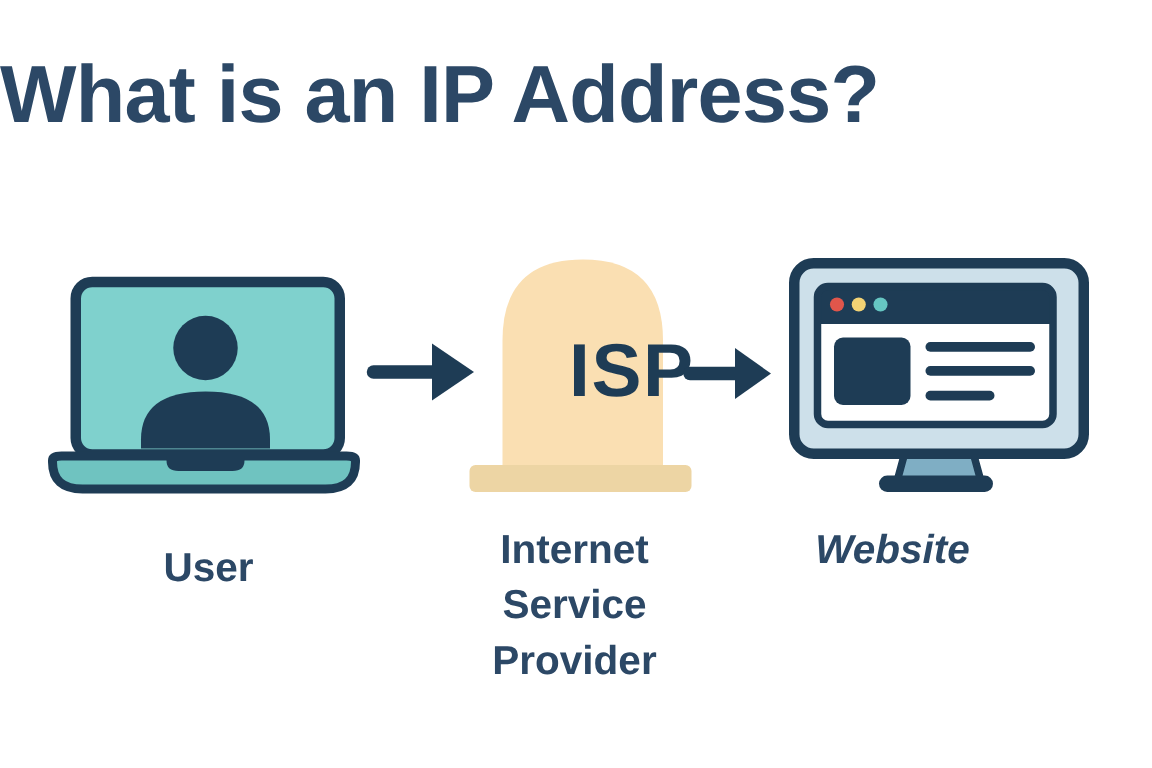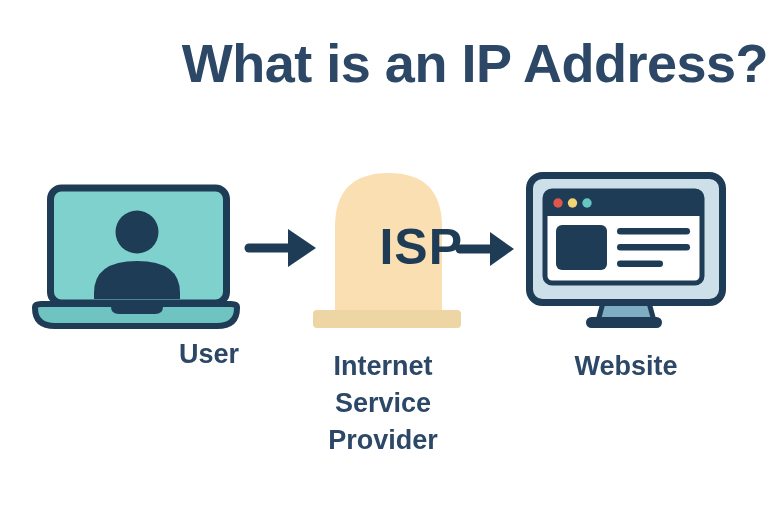--- a/index.html
+++ b/index.html
@@ -6,37 +6,37 @@
   .canvas{
     position:relative;
     width:768px;height:512px;
     background:var(--background,#ffffff);
     font-family:"Liberation Sans", sans-serif;
     overflow:hidden;
   }
   .title{
     position:absolute;
     left:0;top:32px;width:768px;
-    text-align:right;
+    text-align:left;
     font-size:54px;
     font-weight:bold;
     letter-spacing:-0.5px;
     color:var(--text-navy,#2C4866);
   }
   .node-label{
     position:absolute;
     text-align:center;
     font-size:27px;
     font-weight:bold;
     line-height:37px;
     color:var(--text-navy,#2C4866);
   }
-  .label-user{left:39px;top:336px;width:200px;text-align:right;}
+  .label-user{left:39px;top:360px;width:200px;}
   .label-isp{left:308px;top:348px;width:150px;}
-  .label-website{left:526px;top:348px;width:200px;}
+  .label-website{left:495px;top:348px;width:200px;font-style:italic;}
   .isp-badge{
     position:absolute;
     left:311px;top:218px;width:152px;
     text-align:right;
     font-size:50px;
     font-weight:bold;
     letter-spacing:1px;
     color:var(--navy,#1E3C55);
   }
   .icon-abs{position:absolute;}

